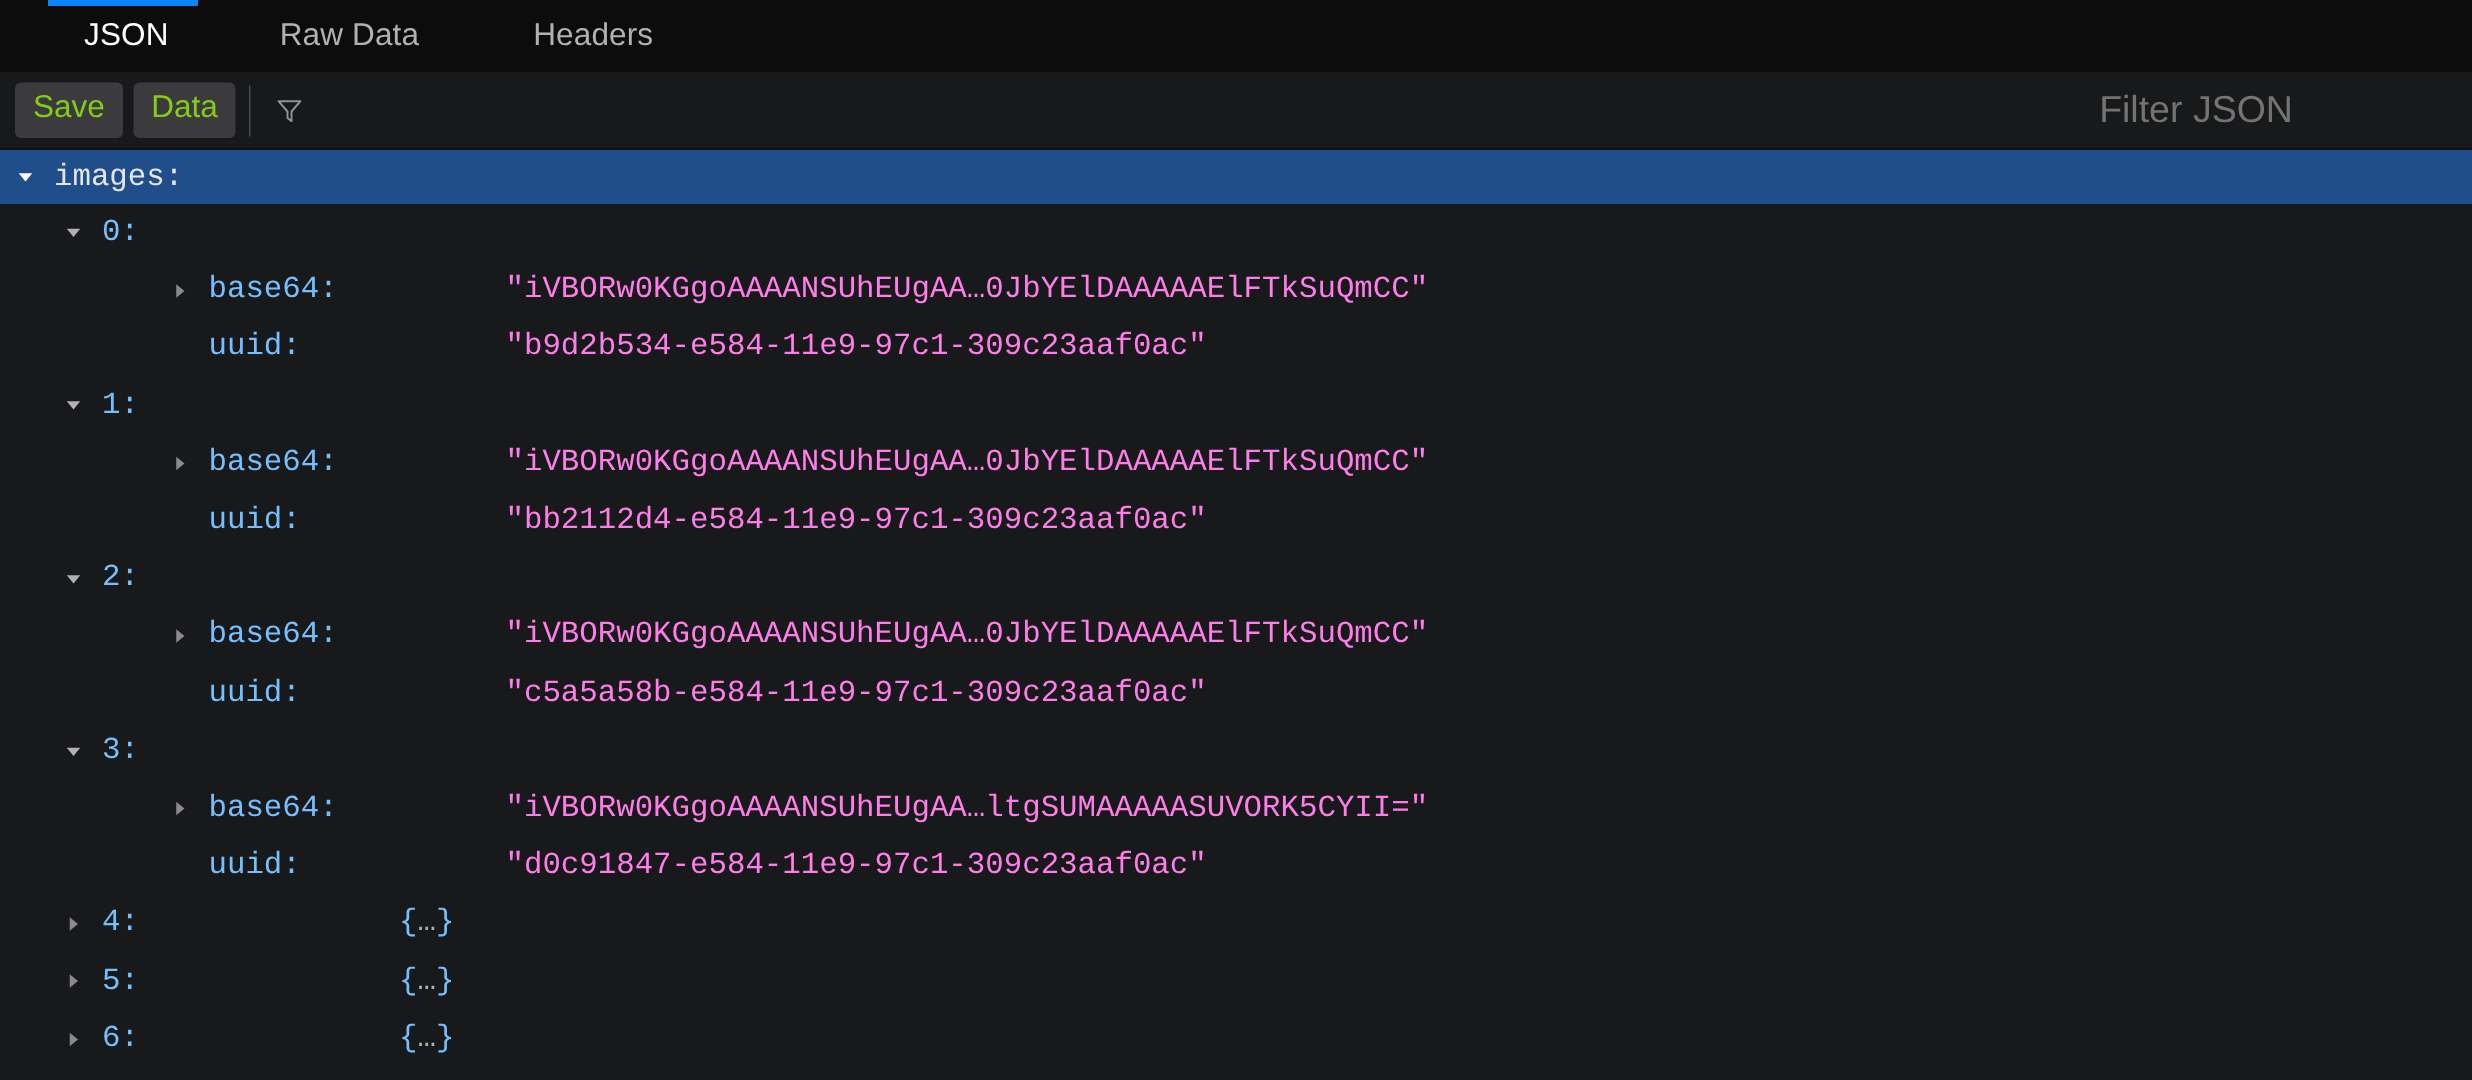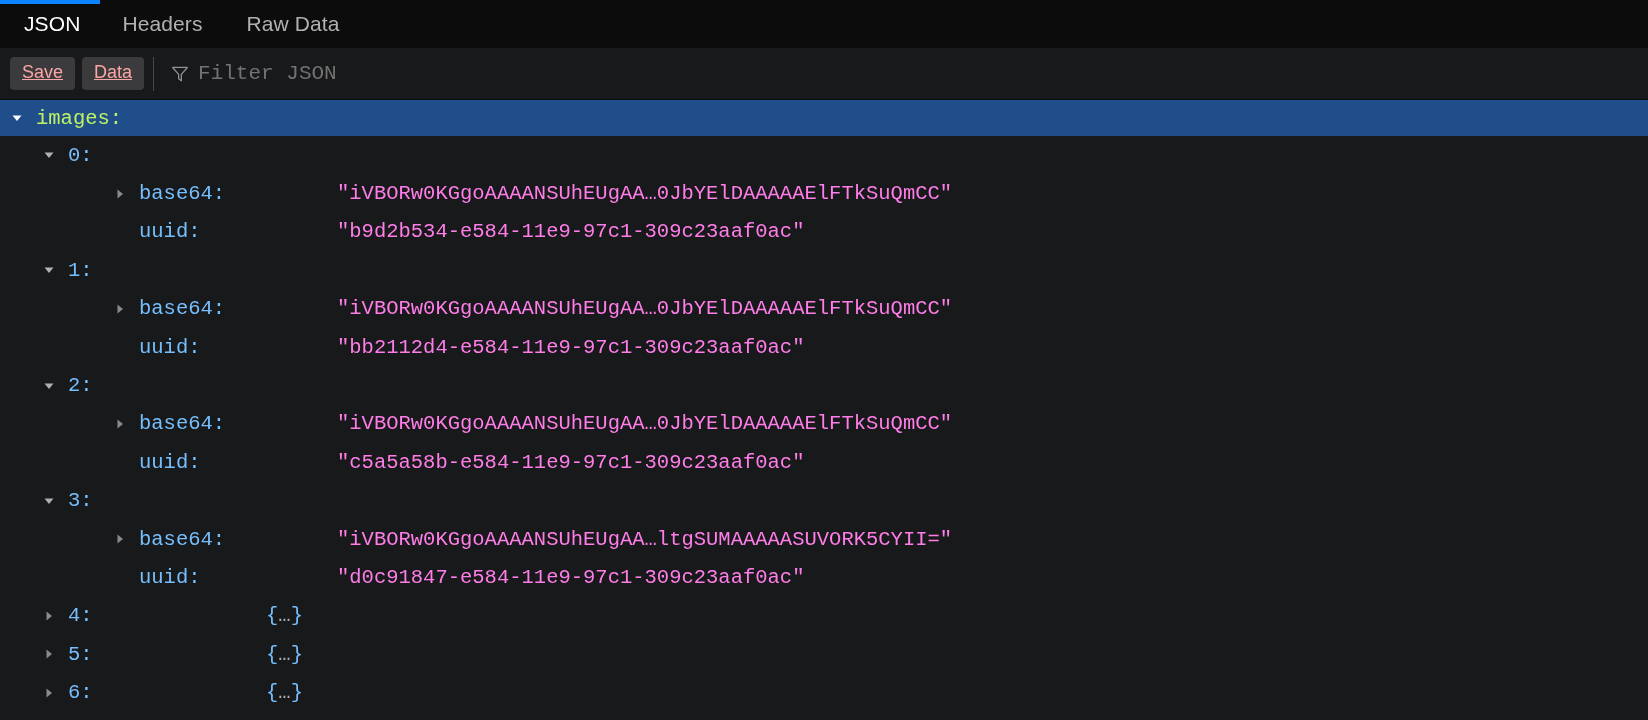--- a/index.html
+++ b/index.html
@@ -28,20 +28,21 @@
   .tab {
     position: relative;
     display: flex;
     align-items: center;
     padding: 0 22px;
     font-size: 21px;
     color: #b1b1b3;
     letter-spacing: .1px;
     cursor: default;
     user-select: none;
+    margin-left: 32px;
   }
   .tab.first { padding-left: 24px; padding-right: 20px; }
   .tab.active {
     color: #ffffff;
   }
   .tab.active::before {
     content: "";
     position: absolute;
     top: 0;
     left: 0;
@@ -55,31 +56,30 @@
     height: 52px;
     background: #18191a;
     display: flex;
     align-items: center;
     padding: 0 0 0 10px;
     border-bottom: 1px solid #0c0c0d;
     box-sizing: border-box;
   }
   .tbtn {
     background: #3b3b3d;
-    color: #fca5a5;
+    color: #84cc16;
     border: none;
     border-radius: 4px;
-    font-size: 18px;
+    font-size: 21px;
     font-family: "Liberation Sans", sans-serif;
     padding: 4px 12px 6px 12px;
     margin-right: 7px;
     line-height: 1.25;
     cursor: pointer;
     white-space: nowrap;
-    text-decoration: underline;
   }
   .tsep {
     width: 1px;
     height: 34px;
     background: #4a4a4d;
     margin: 0 4px 0 2px;
   }
   .filterwrap {
     display: flex;
     align-items: center;
@@ -92,24 +92,25 @@
     height: 18px;
     margin-right: 9px;
     flex: 0 0 auto;
     display: block;
   }
   .filterinput {
     background: transparent;
     border: none;
     outline: none;
     color: #b1b1b3;
-    font-size: 21px;
-    font-family: Liberation Mono, monospace;
+    font-size: 25px;
+    font-family: Liberation Sans, sans-serif;
     width: 90%;
     padding: 0;
+    text-align: right;
   }
   .filterinput::placeholder { color: #737373; opacity: 1; }
 
   
   .jsonpanel {
     background: #18191a;
     height: 621px;
     overflow: hidden;
     font-family: "Liberation Mono", "DejaVu Sans Mono", monospace;
     font-size: 20.5px;
@@ -132,21 +133,21 @@
     justify-content: center;
     cursor: pointer;
   }
   .twisty svg { display: block; }
   .spacer { flex: 0 0 22px; }
 
   .key {
     color: #75bfff;
     margin-left: 8px;
   }
-  .key.selected { color: #bef264; }
+  .key.selected { color: #e5e5e5; }
   .key.idx { color: #75bfff; }
 
   .val {
     color: #ff7de9;
     margin-left: 0;
   }
   .val.obj { color: #75bfff; }
   .val.obj .dots { color: #b1b1b3; }
 
   
@@ -161,24 +162,24 @@
   .rowrel { position: relative; width: 100%; display:flex; align-items:center; }
 </style>
 </head>
 <body>
 
 <div class="tabbar">
   <div class="tab first active">
     <span>JSON</span>
   </div>
   <div class="tab">
+    <span>Raw Data</span>
+  </div>
+  <div class="tab">
     <span>Headers</span>
-  </div>
-  <div class="tab">
-    <span>Raw Data</span>
   </div>
 </div>
 
 <div class="toolbar">
   <button class="tbtn">Save</button>
   <button class="tbtn">Data</button>
   <div class="tsep"></div>
   <div class="filterwrap">
     <svg class="funnel" viewBox="0 0 16 16">
       <path d="M1.5 2.2 L14.5 2.2 L9.2 8.3 L9.2 14.0 L6.8 12.2 L6.8 8.3 Z" fill="none" stroke="#8f9296" stroke-width="1.15" stroke-linejoin="round"></path>

